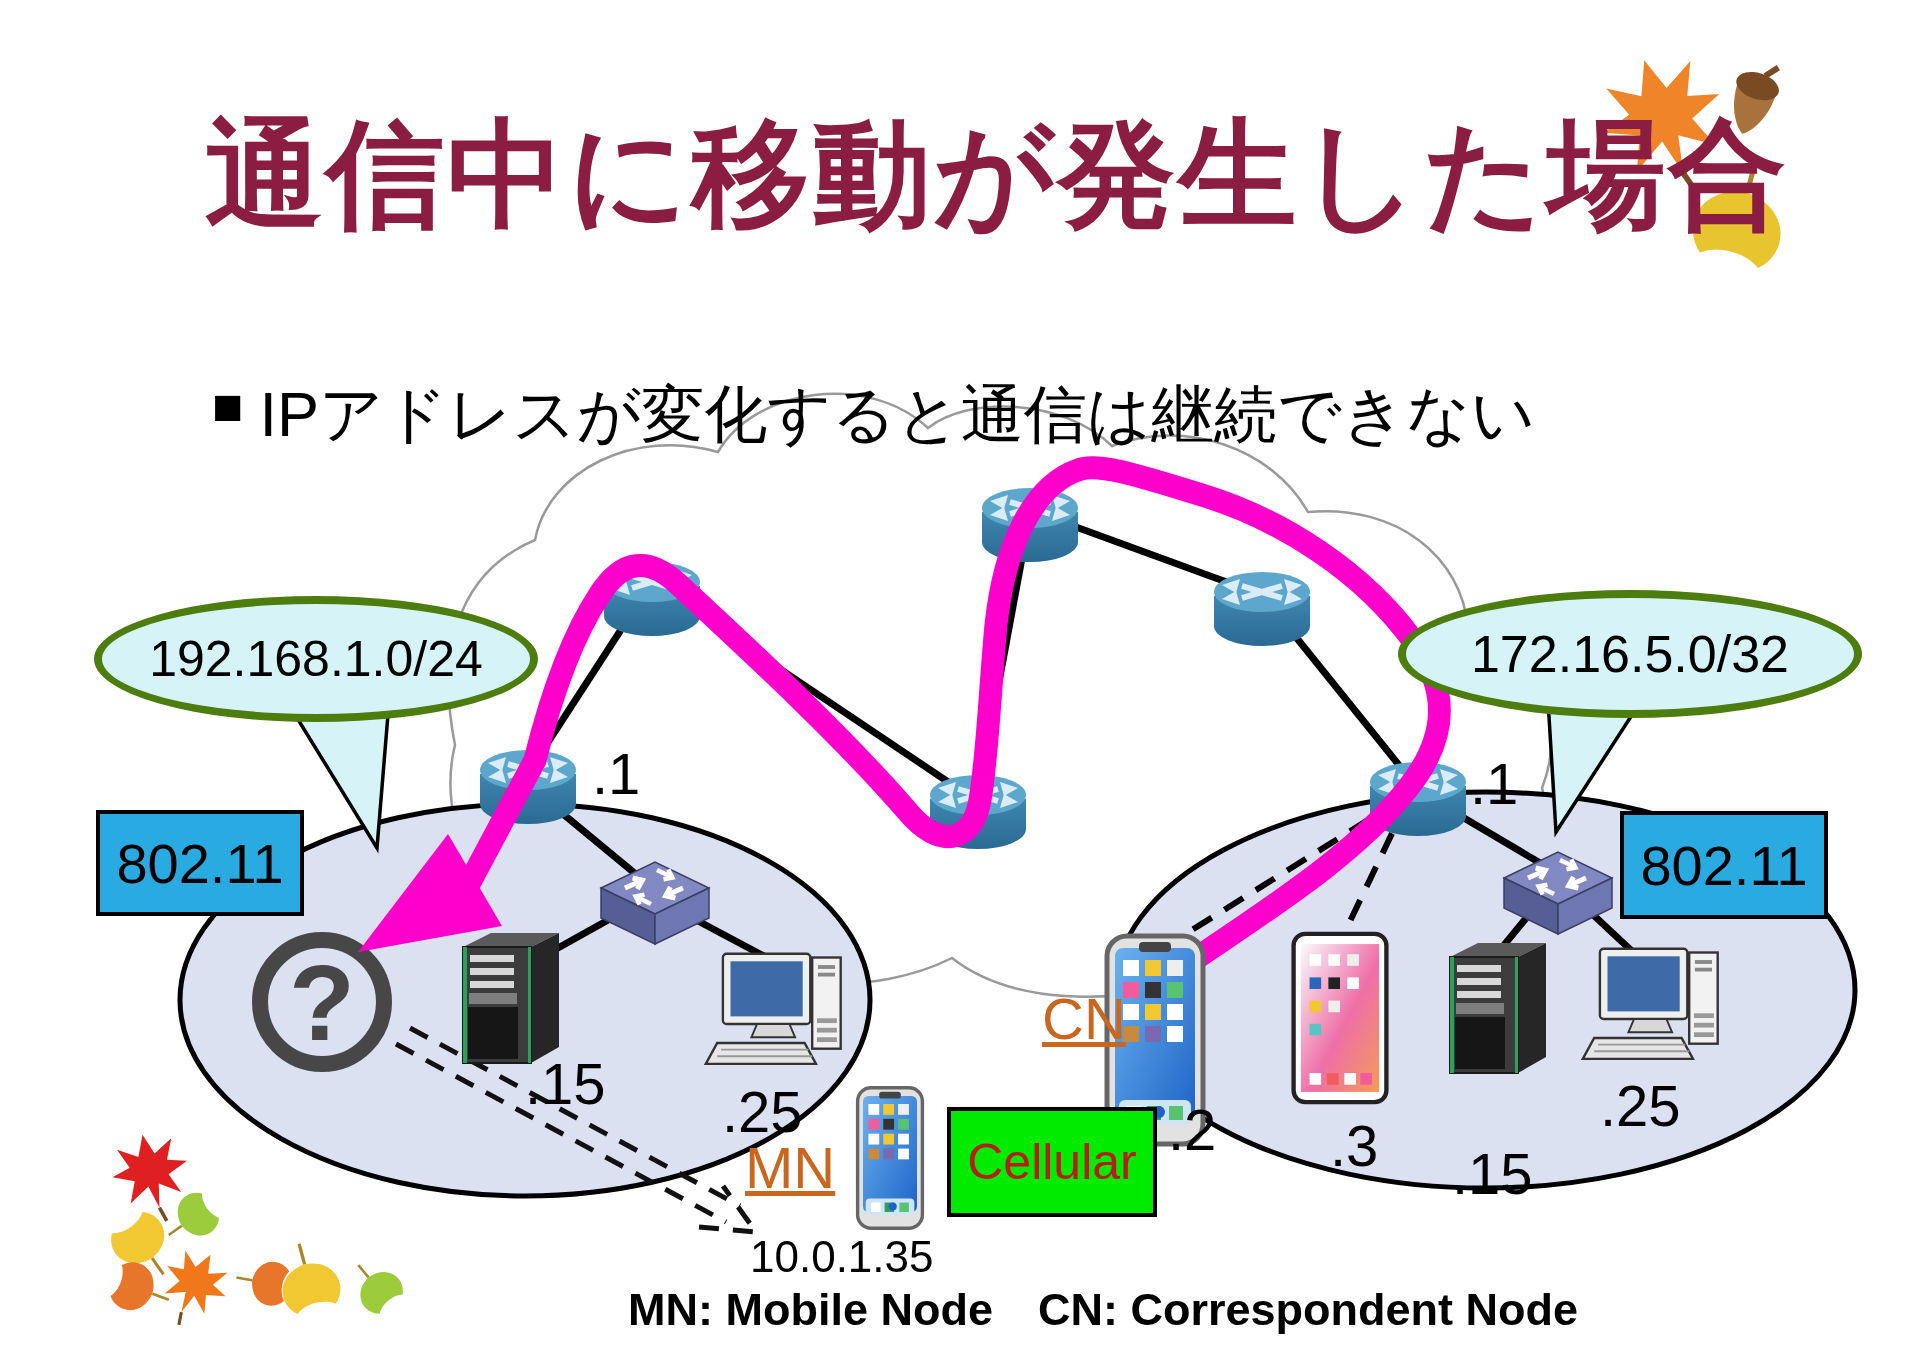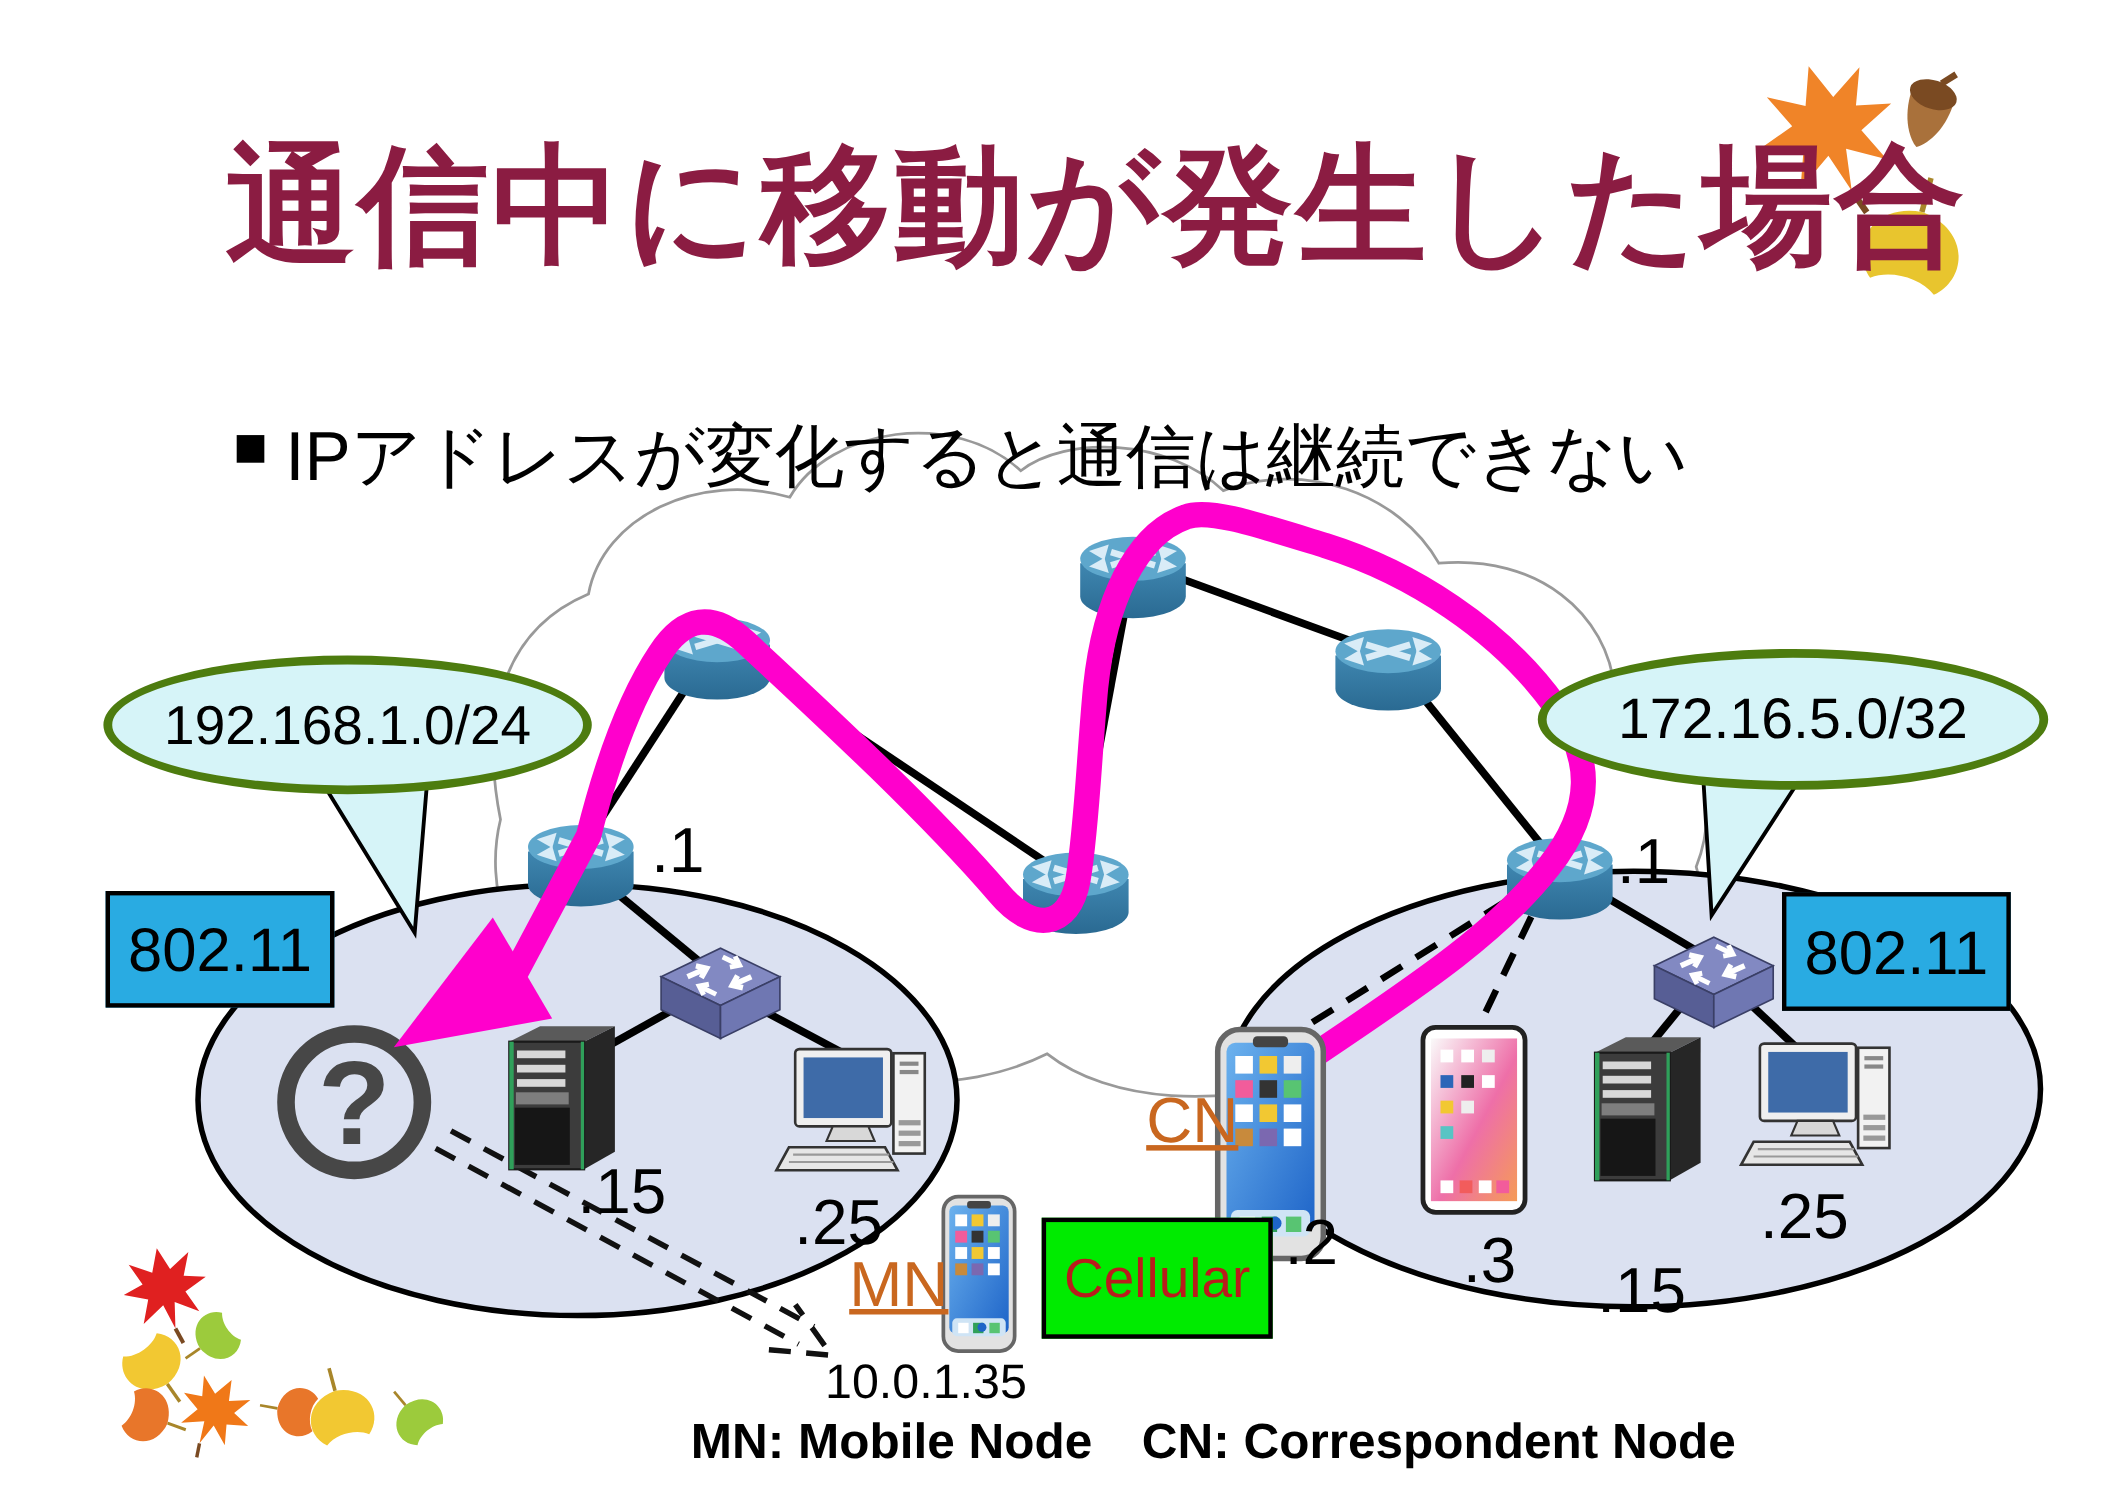--- a/index.html
+++ b/index.html
@@ -1,20 +1,20 @@
 <!DOCTYPE html>
 <html><head>
 <meta charset="utf-8">
 <style>
   html,body{margin:0;padding:0;background:#fff;}
   .stage{position:relative;width:1920px;height:1358px;background:#fff;overflow:hidden;
          font-family:"Liberation Sans","DejaVu Sans",sans-serif;}
   .abs{position:absolute;}
   .diagram-svg{position:absolute;left:0;top:0;width:1920px;height:1358px;}
-  .slide-title{left:205px;top:108px;width:1480px;font-size:118px;font-weight:600;
+  .slide-title{left:205px;top:96px;width:1480px;font-size:118px;font-weight:600;
                color:#8B1C42;letter-spacing:3px;white-space:nowrap;}
   .bullet-line{left:212px;top:372px;font-size:63px;color:#000;white-space:nowrap;}
   .bullet-marker{font-size:52px;vertical-align:12px;margin-right:16px;}
   .bubble{background:#D6F4F8;border:8px solid #4d7c0f;border-radius:50%;
           display:flex;align-items:center;justify-content:center;
           font-size:50px;color:#000;z-index:3;}
   .bubble.left{left:94px;top:596px;width:428px;height:110px;}
   .bubble.right{left:1398px;top:590px;width:448px;height:112px;font-size:52px;}
   .access-box{background:#29ABE2;border:4px solid #000;display:flex;align-items:center;
               justify-content:center;font-size:56px;color:#000;z-index:3;}
@@ -320,21 +320,21 @@
 
 <div class="abs ip-label" style="left:525px;top:1050px;">.15</div>
 <div class="abs ip-label" style="left:722px;top:1078px;">.25</div>
 
 <div class="abs ip-label" style="left:1168px;top:1096px;">.2</div>
 <div class="abs ip-label" style="left:1330px;top:1112px;">.3</div>
 <div class="abs ip-label" style="left:1452px;top:1140px;">.15</div>
 <div class="abs ip-label" style="left:1600px;top:1072px;">.25</div>
 
 <div class="abs node-label" style="left:1042px;top:985px;">CN</div>
-<div class="abs node-label" style="left:772px;top:1134px;">MN</div>
+<div class="abs node-label" style="left:745px;top:1134px;">MN</div>
 
 <div class="abs cellular-box">
   <span>Cellular</span>
 </div>
 
 <div class="abs ip-big">10.0.1.35</div>
 
 <div class="abs footer-line">MN: Mobile Node　CN: Correspondent Node</div>
 
 </div>

